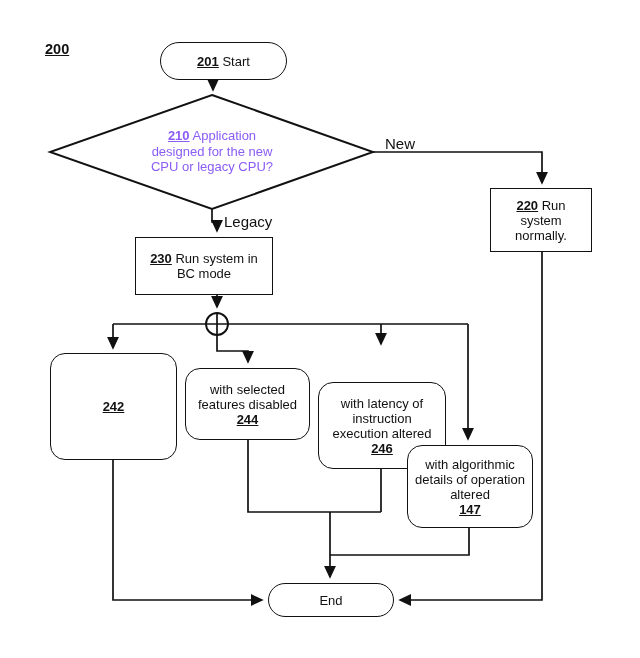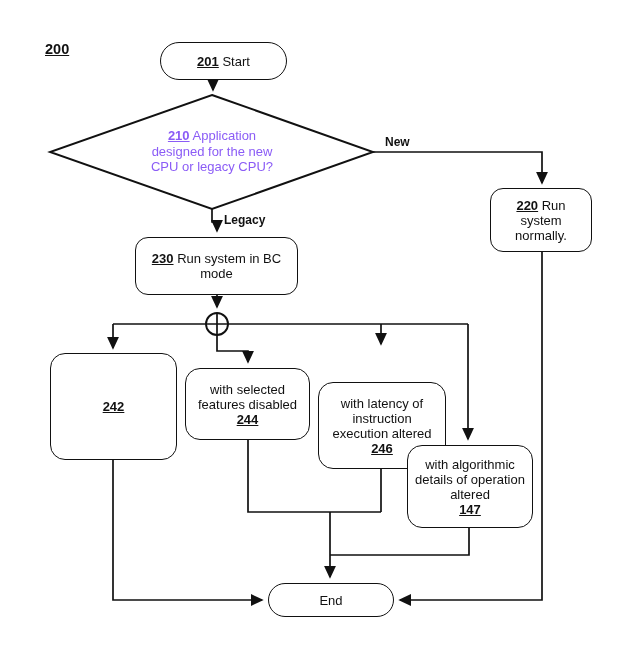--- a/index.html
+++ b/index.html
@@ -4,28 +4,28 @@
 <style>
   html,body{margin:0;padding:0;background:#ffffff;}
   .page{
     position:relative;width:640px;height:658px;background:#ffffff;
     font-family:"Liberation Sans",sans-serif;color:#111;overflow:hidden;
   }
   svg.wires{position:absolute;left:0;top:0;width:640px;height:658px;}
   .node{
     position:absolute;display:flex;flex-direction:column;
     align-items:center;justify-content:center;text-align:center;
-    font-size:13px;line-height:15px;background:#fff;box-sizing:border-box;border-radius:13px;
+    font-size:13px;line-height:15px;background:#fff;box-sizing:border-box;
   }
   .oval{border:1.8px solid #111;border-radius:19px;}
   .rect{border:1.8px solid #111;}
   .rbox{border:1.8px solid #111;border-radius:15px;padding:4px 7px;}
   .num{font-weight:bold;text-decoration:underline;}
   .floating-label{
-    position:absolute;font-size:12px;font-weight:bold;color:#111;
+    position:absolute;font-size:15px;font-weight:normal;color:#111;
     font-family:"Liberation Sans",sans-serif;white-space:nowrap;
   }
   .fig-label{
     position:absolute;left:45px;top:41px;font-size:14.5px;font-weight:bold;
     text-decoration:underline;color:#111;
   }
   .decision-text{
     position:absolute;left:142px;top:128px;width:140px;text-align:center;
     font-size:13px;line-height:15.5px;color:#8b5cf6;
   }
@@ -93,21 +93,21 @@
   <div class="floating-label" style="left:385px;top:135px;">New</div>
   <div class="floating-label" style="left:224px;top:213px;">Legacy</div>
 
   <div class="node rect" style="left:490px;top:188px;width:102px;height:64px;padding:0 5px;">
     <div>
       <span class="num">220</span>
       <span>Run system normally.</span>
     </div>
   </div>
 
-  <div class="node rect" style="left:135px;top:237px;width:163px;height:58px;padding:0 6px;">
+  <div class="node rect" style="left:135px;top:237px;width:138px;height:58px;padding:0 6px;">
     <div>
       <span class="num">230</span>
       <span>Run system in BC mode</span>
     </div>
   </div>
 
   <div class="node rbox" style="left:50px;top:353px;width:127px;height:107px;">
     <span class="num">242</span>
   </div>
 

